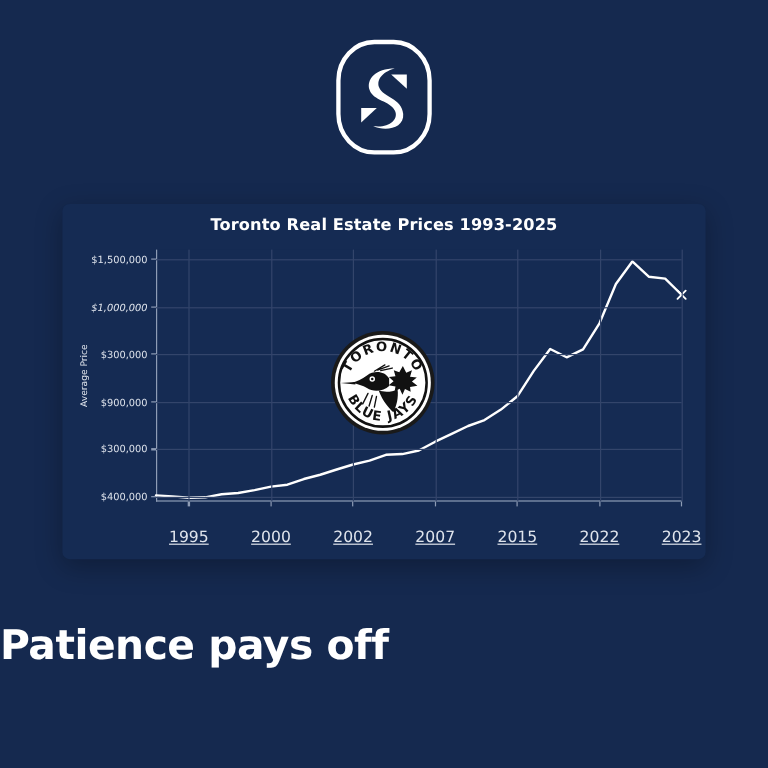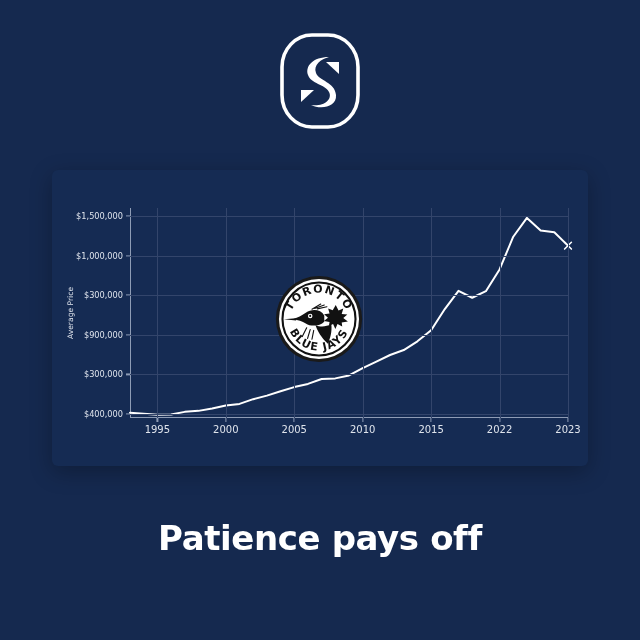--- a/index.html
+++ b/index.html
@@ -92,25 +92,26 @@
     width: 4px;
     height: 1.2px;
     background: #8e9cb5;
     transform: translateY(-50%);
   }
 
   .xtick-label {
     position: absolute;
     top: 100%;
     transform: translateX(-50%);
-    margin-top: 6px;
-    color: #dfe4ec;
-    font-size: 10px;
+    margin-top: 23px;
+    color: #dfe4ec;
+    font-size: 13px;
     white-space: nowrap;
     font-family: "DejaVu Sans", sans-serif;
+    text-decoration: underline;
   }
   .xtick-mark {
     position: absolute;
     top: 100%;
     width: 1.2px;
     height: 4px;
     background: #8e9cb5;
     transform: translateX(-50%);
   }
 
@@ -149,21 +150,21 @@
     width: 88px;
     height: 88px;
   }
 
   
   #tagline {
     position: absolute;
     left: 0;
     right: 0;
     top: 518px;
-    text-align: center;
+    text-align: left;
     color: #ffffff;
     font-size: 34px;
     font-weight: bold;
     letter-spacing: -0.4px;
     font-family: "DejaVu Sans", sans-serif;
   }
 </style>
 </head>
 <body>
 
@@ -177,20 +178,21 @@
              C 42 78, 58 75, 57 63
              C 56 50, 40 49, 37 41
              C 34 33, 42 27, 50 25 Z" fill="#ffffff"></path>
     <path d="M47 30 L60 30 L60 42 Z" fill="#ffffff"></path>
     <path d="M35 58 L22 58 L22 70 Z" fill="#ffffff"></path>
   </svg>
 </div>
 
 <div id="chart-card">
 
+  <div id="chart-title">Toronto Real Estate Prices 1993-2025</div>
 
   <div id="ylabel">Average Price</div>
 
   <div id="plot-wrap">
     <div id="plot-area"></div>
     <svg id="series-svg" preserveAspectRatio="none">
         <polyline points="0.00,204.85 13.69,205.64 27.38,206.83 41.06,206.43 54.75,203.86 68.44,202.87 82.13,200.49 95.81,197.52 109.50,195.93 123.19,191.18 136.88,187.61 150.56,183.25 164.25,179.09 177.94,175.92 191.63,170.97 205.31,170.38 219.00,167.41 232.69,160.08 246.38,153.54 260.06,147.00 273.75,142.05 287.44,133.33 301.13,122.24 314.81,101.04 328.50,82.81 342.19,89.75 355.88,83.21 369.56,61.42 383.25,28.73 396.94,9.91 410.63,22.58 424.31,24.17 438.00,37.64" fill="none" stroke="#ffffff" stroke-width="2" stroke-linejoin="round" stroke-linecap="round"></polyline>
         <path d="M434.6,34.24150943396226 L441.4,41.041509433962254 M441.4,34.24150943396226 L434.6,41.041509433962254" stroke="#ffffff" stroke-width="1.6" stroke-linecap="round" fill="none"></path>
       </svg>
   <div class="gridline-h" style="top: 206.038px;"></div>
@@ -200,36 +202,36 @@
       <div class="ytick-mark" style="top: 166.415px;"></div>
       <div class="ytick-label" style="top: 166.415px;">$300,000</div>
       <div class="gridline-h" style="top: 126.792px;"></div>
       <div class="ytick-mark" style="top: 126.792px;"></div>
       <div class="ytick-label" style="top: 126.792px;">$900,000</div>
       <div class="gridline-h" style="top: 87.1698px;"></div>
       <div class="ytick-mark" style="top: 87.1698px;"></div>
       <div class="ytick-label" style="top: 87.1698px;">$300,000</div>
       <div class="gridline-h" style="top: 47.5472px;"></div>
       <div class="ytick-mark" style="top: 47.5472px;"></div>
-      <div class="ytick-label" style="top: 47.5472px;">$1,000,000</div>
+      <div class="ytick-label" style="top: 47.5472px; font-style: italic;">$1,000,000</div>
       <div class="gridline-h" style="top: 7.92453px;"></div>
       <div class="ytick-mark" style="top: 7.92453px;"></div>
       <div class="ytick-label" style="top: 7.92453px;">$1,500,000</div>
       <div class="gridline-v" style="left: 27.375px;"></div>
       <div class="xtick-mark" style="left: 27.375px;"></div>
       <div class="xtick-label" style="left: 27.375px;">1995</div>
       <div class="gridline-v" style="left: 95.8125px;"></div>
       <div class="xtick-mark" style="left: 95.8125px;"></div>
       <div class="xtick-label" style="left: 95.8125px; text-align: right;">2000</div>
       <div class="gridline-v" style="left: 164.25px;"></div>
       <div class="xtick-mark" style="left: 164.25px;"></div>
-      <div class="xtick-label" style="left: 164.25px;">2005</div>
+      <div class="xtick-label" style="left: 164.25px;">2002</div>
       <div class="gridline-v" style="left: 232.688px;"></div>
       <div class="xtick-mark" style="left: 232.688px;"></div>
-      <div class="xtick-label" style="left: 232.688px;">2010</div>
+      <div class="xtick-label" style="left: 232.688px;">2007</div>
       <div class="gridline-v" style="left: 301.125px;"></div>
       <div class="xtick-mark" style="left: 301.125px;"></div>
       <div class="xtick-label" style="left: 301.125px;">2015</div>
       <div class="gridline-v" style="left: 369.562px;"></div>
       <div class="xtick-mark" style="left: 369.562px;"></div>
       <div class="xtick-label" style="left: 369.562px;">2022</div>
       <div class="gridline-v" style="left: 438px;"></div>
       <div class="xtick-mark" style="left: 438px;"></div>
       <div class="xtick-label" style="left: 438px;">2023</div>
     </div>

